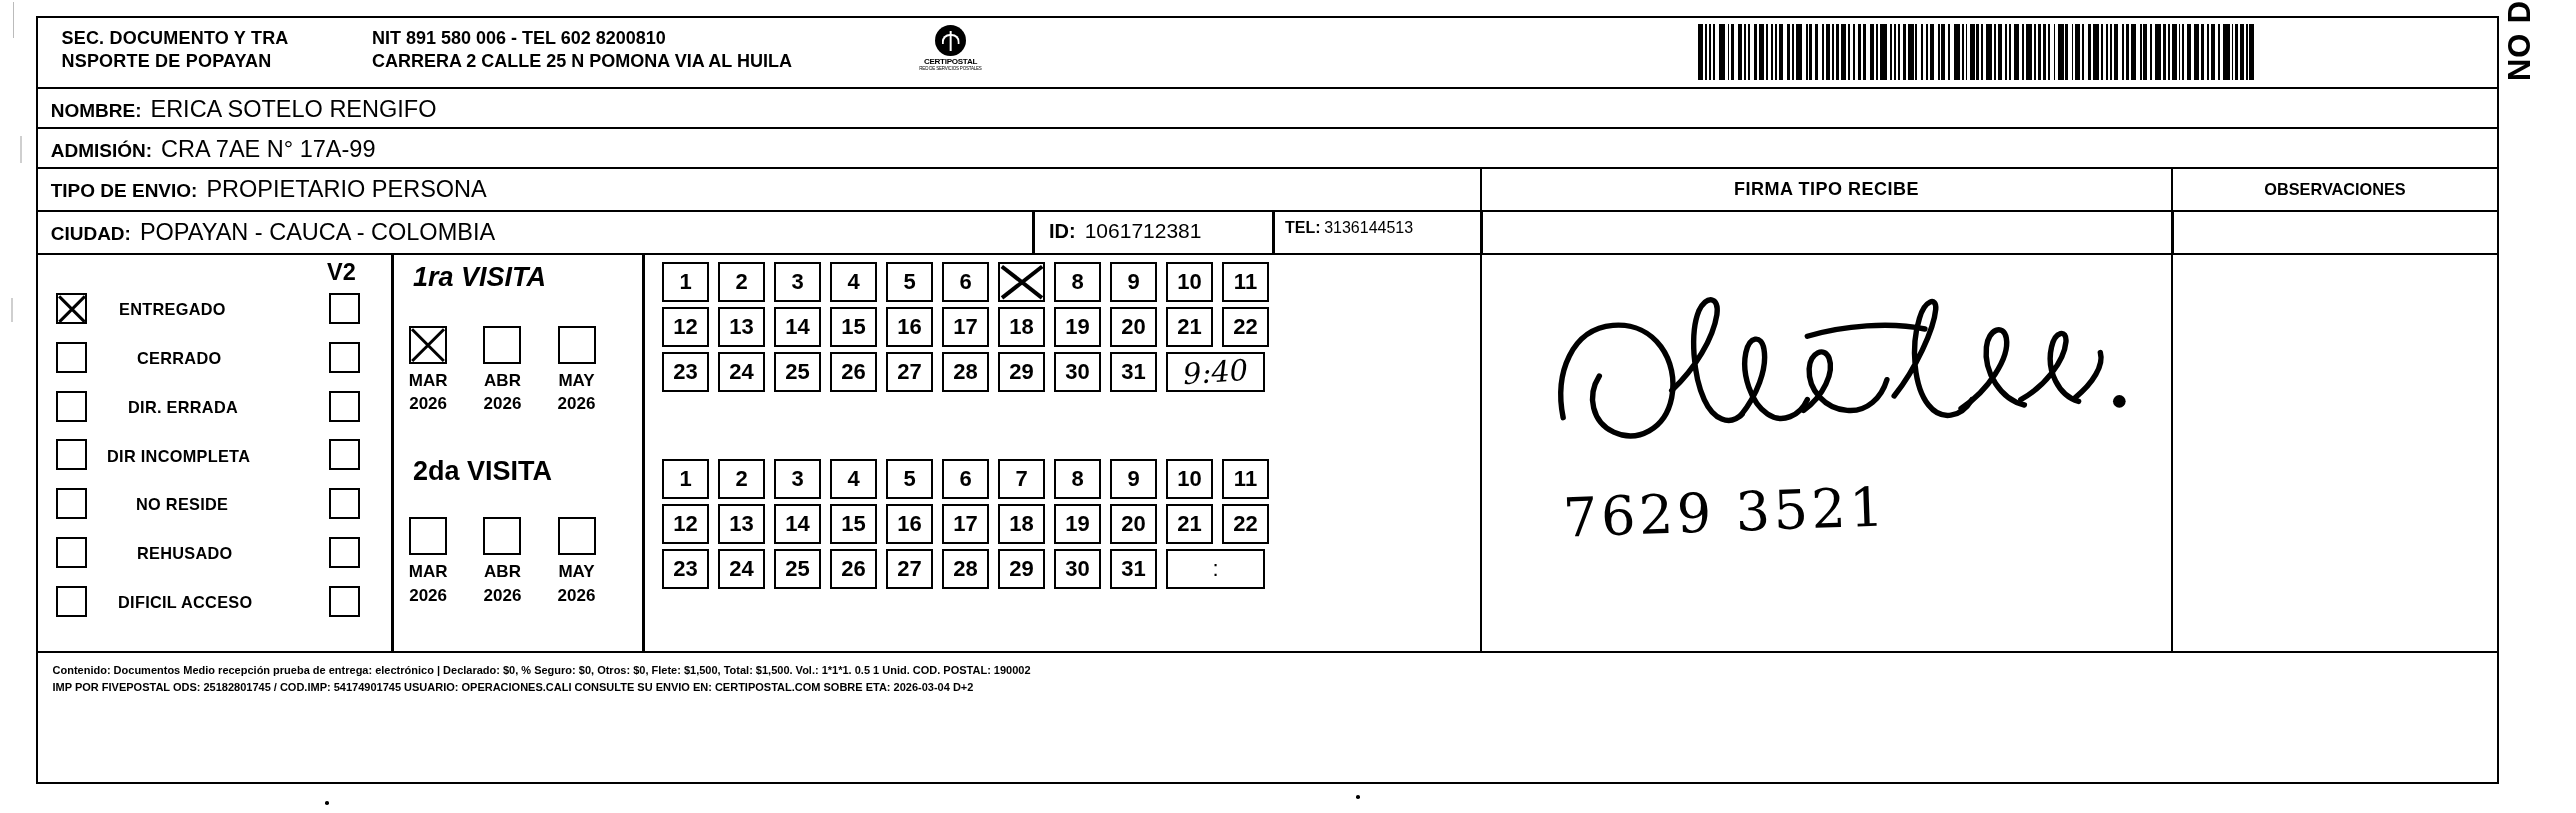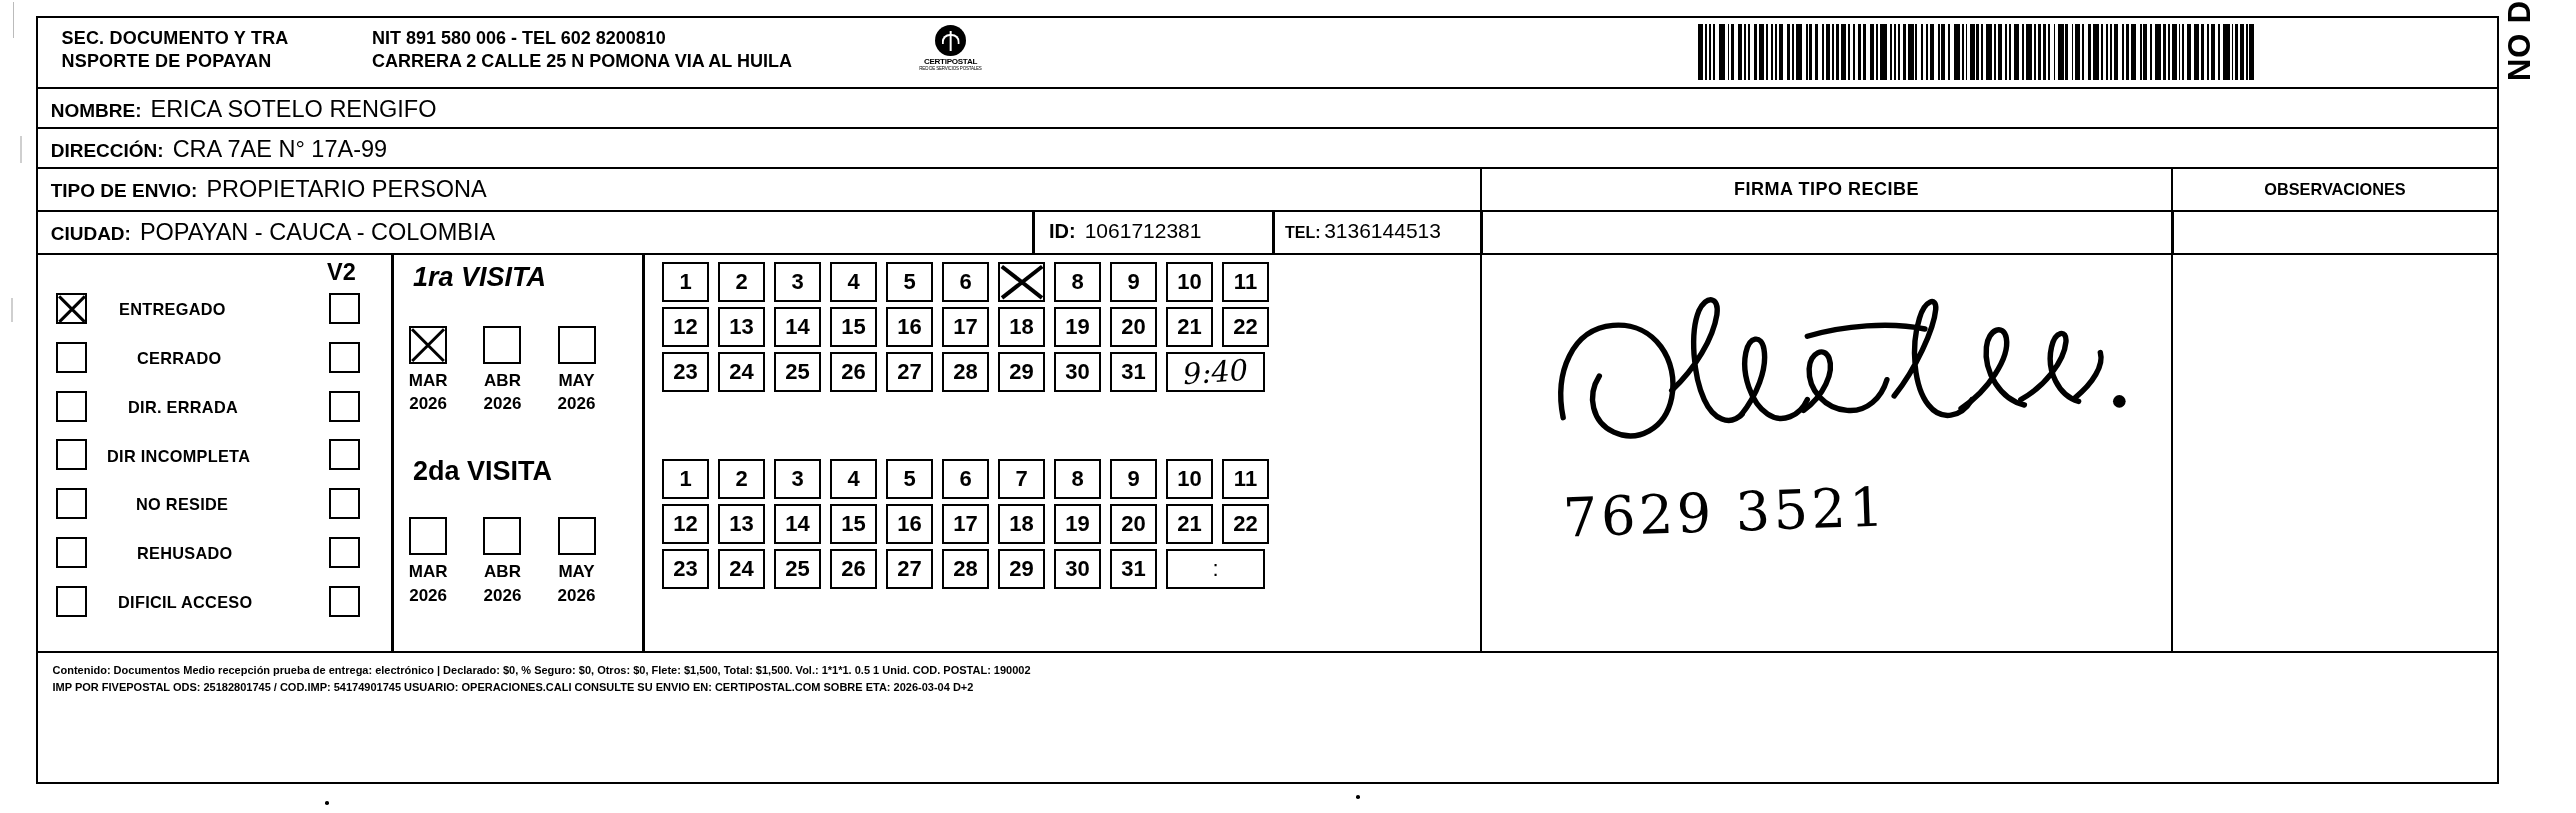--- a/index.html
+++ b/index.html
@@ -652,21 +652,21 @@
 
     <div class="row r-nombre">
       <div class="cellpad">
         <span class="lbl">NOMBRE:</span>
         <span class="val">ERICA SOTELO RENGIFO</span>
       </div>
     </div>
 
     <div class="row r-dir">
       <div class="cellpad">
-        <span class="lbl">DIRECCIÓN:</span>
+        <span class="lbl">ADMISIÓN:</span>
         <span class="val">CRA 7AE N° 17A-99</span>
       </div>
     </div>
 
     <div class="row r-tipo">
       <div class="cellpad">
         <span class="lbl">TIPO DE ENVIO:</span>
         <span class="val">PROPIETARIO PERSONA</span>
       </div>
       <div class="firma-head">FIRMA TIPO RECIBE</div>
@@ -680,21 +680,21 @@
         <span class="val">POPAYAN - CAUCA - COLOMBIA</span>
       </div>
       <div class="divv" style="left:994px;"></div>
       <div class="cellpad" style="left:1011px;">
         <span class="lbl" style="font-size:20px;">ID:</span>
         <span class="val" style="font-size:21px;">1061712381</span>
       </div>
       <div class="divv" style="left:1234px;"></div>
       <div class="cellpad" style="left:1247px;gap:3.6px;">
         <span class="lbl" style="font-size:16px;">TEL:</span>
-        <span class="val" style="font-size:21px;">3136144513</span>
+        <span class="val" style="font-size:16px;">3136144513</span>
       </div>
       <div class="divv" style="left:1442px;"></div>
       <div class="divv" style="left:2133px;"></div>
     </div>
 
     <div class="body-area">
 
       <div class="status-block">
         <div class="vhdr" style="left:18px;top:16px;margin-top:20px;">V1</div>
         <div class="vhdr" style="left:289px;top:3.6px;">V2</div>

